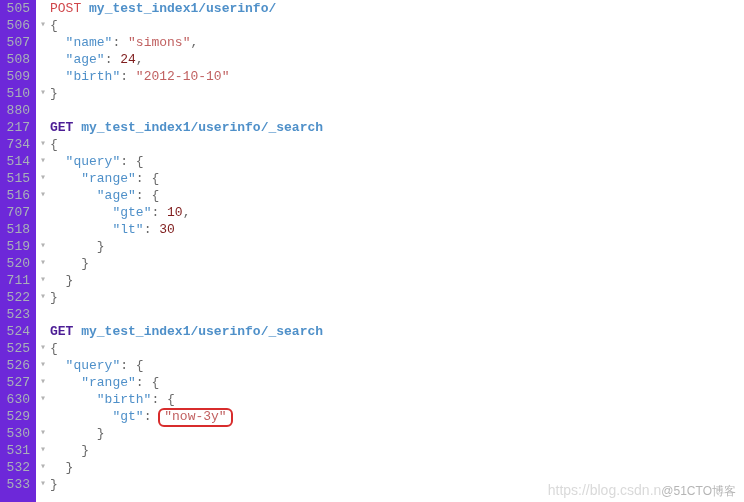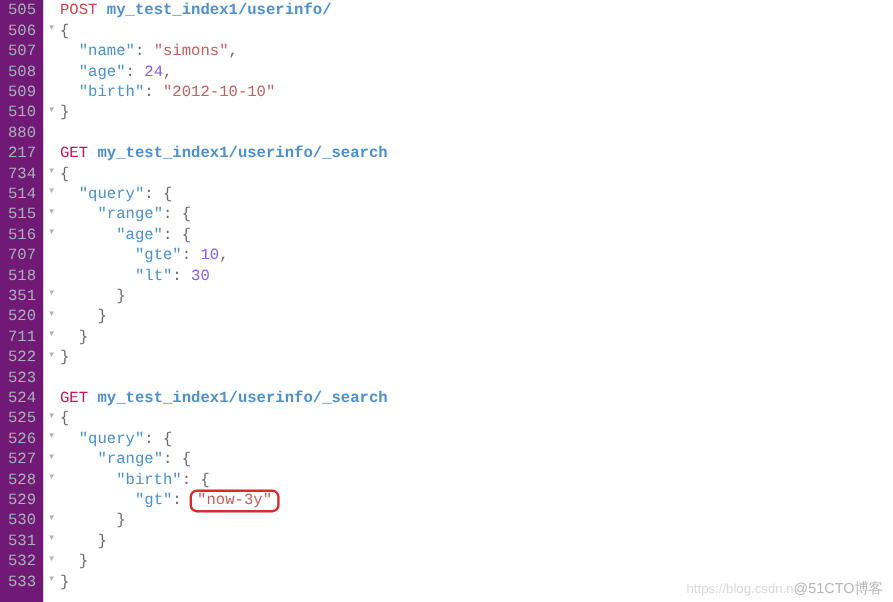--- a/index.html
+++ b/index.html
@@ -17,21 +17,21 @@
   .editor {
     display: flex;
     width: 100%;
     height: 100%;
   }
   .gutter {
     width: 36px;
     text-align: right;
     padding-right: 6px;
     color: #a8b0b8;
-    background: #701a75;
+    background: #6d28d9;
     user-select: none;
     box-sizing: border-box;
   }
   .fold {
     width: 14px;
     color: #b3b3b3;
     font-size: 10px;
     text-align: center;
     user-select: none;
   }
@@ -41,46 +41,46 @@
   }
   .code {
     flex: 1;
     white-space: pre;
     color: #555555;
   }
   .code div, .gutter div, .fold div {
     height: 17px;
   }
   .m-post  { color: #d0464a; } 
-  .m-get   { color: #be185d; } 
+  .m-get   { color: #4c1d95; font-weight: bold; } 
   .endpoint{ color: #4f90c9; font-weight: bold; } 
   .key     { color: #4f90c9; } 
   .punct   { color: #6a6a6a; }
   .str     { color: #c16161; } 
-  .num     { color: #8b5cf6; text-align: right; } 
+  .num     { color: #7f1d1d; text-align: right; } 
   .highlight {
     display: inline-block;
     border: 2px solid #d82c2c;
     border-radius: 6px;
     padding: 0 4px 1px 4px;
     margin-left: -1px;
     line-height: 14px;
   }
   .watermark {
     position: absolute;
     right: 8px;
     bottom: 2px;
     color: rgba(120,120,120,0.55);
     font-family: Arial, sans-serif;
     font-size: 12px;
     pointer-events: none;
   }
   .watermark .pre {
     color: rgba(170,170,170,0.45);
-    font-size: 11px;
+    font-size: 14px;
   }
 </style>
 </head>
 <body>
 
 <div class="editor">
   <div class="gutter">
       <div>505</div>
       <div>506</div>
       <div>507</div>
@@ -88,30 +88,30 @@
       <div>509</div>
       <div>510</div>
       <div>880</div>
       <div>217</div>
       <div>734</div>
       <div>514</div>
       <div>515</div>
       <div>516</div>
       <div>707</div>
       <div>518</div>
-      <div>351</div>
+      <div>519</div>
       <div>520</div>
       <div>711</div>
       <div>522</div>
       <div>523</div>
       <div>524</div>
       <div>525</div>
       <div>526</div>
       <div>527</div>
-      <div>528</div>
+      <div>630</div>
       <div>529</div>
       <div>530</div>
       <div>531</div>
       <div>532</div>
       <div>533</div>
     </div>
   <div class="fold">
       <div></div>
       <div><span>▾</span></div>
       <div></div>

